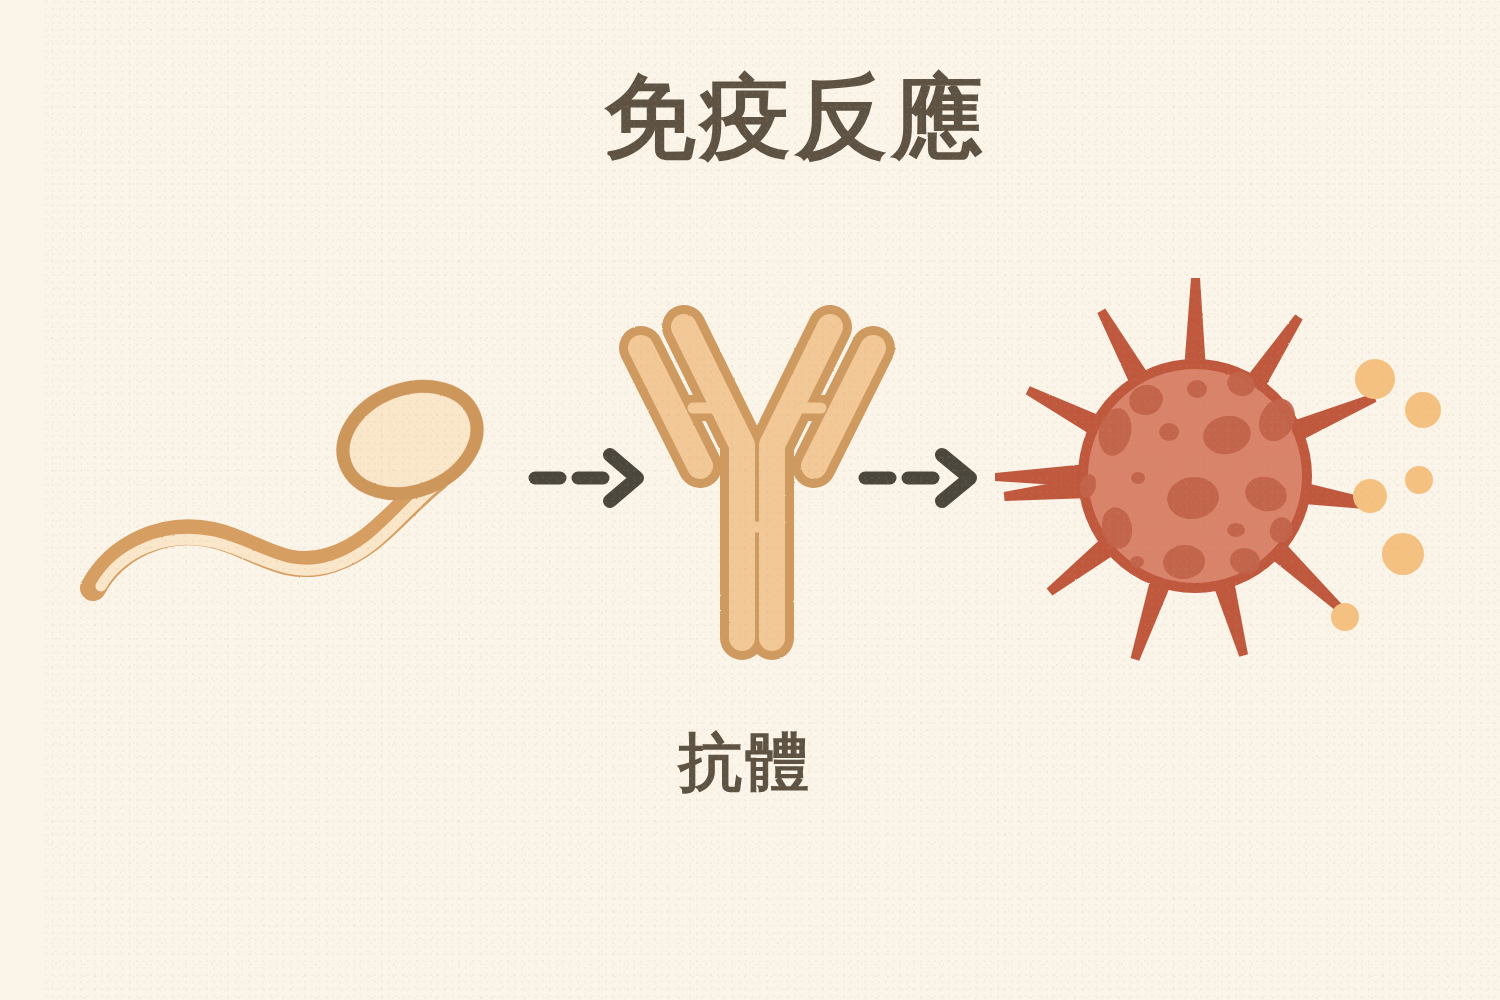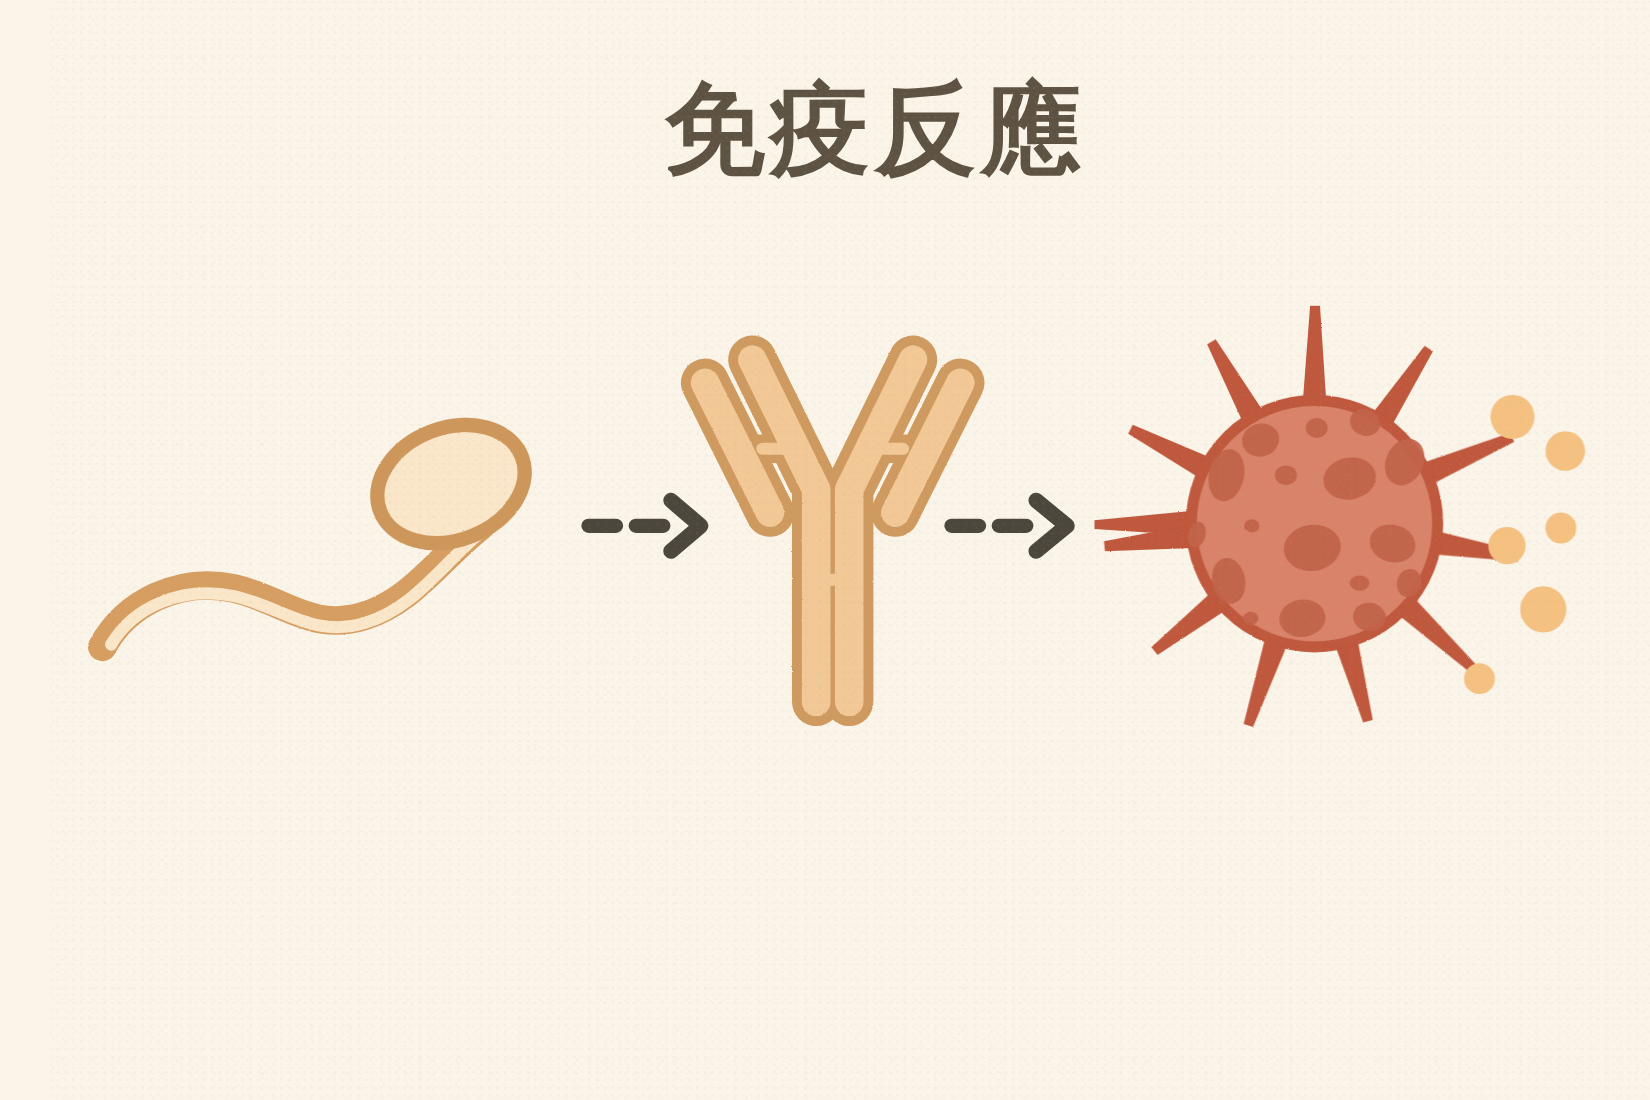--- a/index.html
+++ b/index.html
@@ -197,16 +197,17 @@
     <g fill="#f5c181" filter="url(#grainy2)">
       <circle cx="1330" cy="379" r="20"></circle>
       <circle cx="1378" cy="410" r="18"></circle>
       <circle cx="1374" cy="480" r="14"></circle>
       <circle cx="1325" cy="496" r="17"></circle>
       <circle cx="1358" cy="554" r="21"></circle>
       <circle cx="1300" cy="617" r="14"></circle>
     </g>
   </svg>
 
+  <div class="txt caption" id="cap-antibody">抗體</div>
 
 
   <div id="grain"></div>
 </div>
 
 </body></html>

